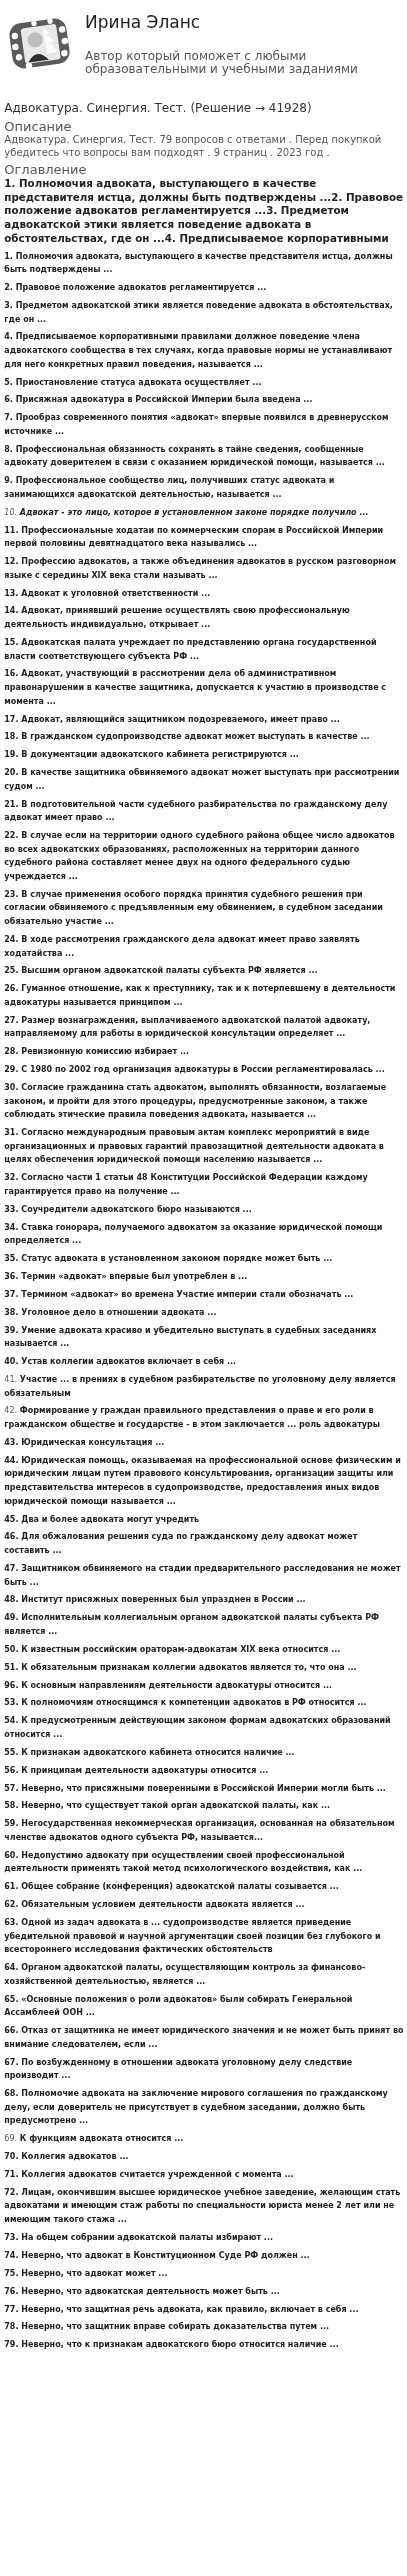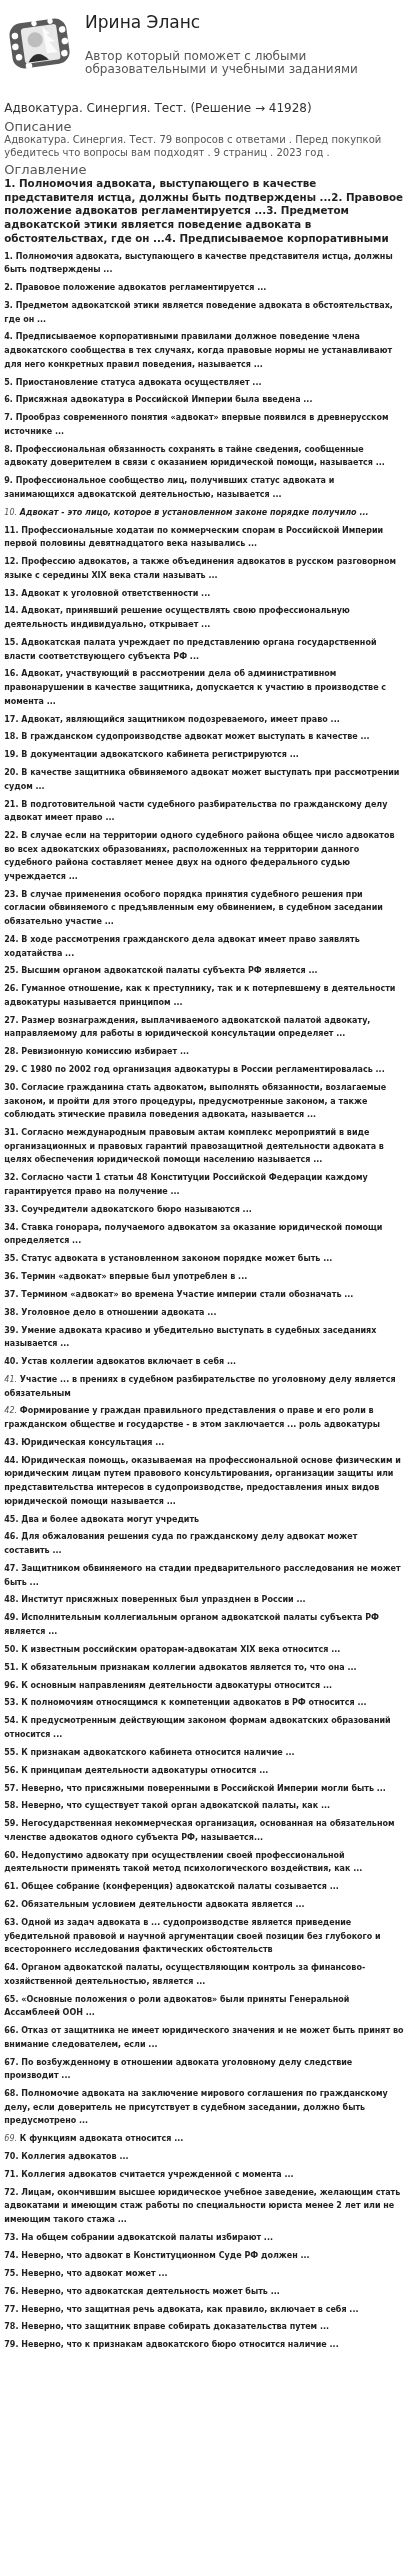--- a/index.html
+++ b/index.html
@@ -61,21 +61,21 @@
     height: 68px;
     overflow: hidden;
   }
   .question {
     font-size: 8px;
     font-weight: bold;
     color: #222;
     line-height: 13.6px;
     margin-bottom: 4.3px;
   }
-  .question .num.light { font-weight: normal; color: #555; font-style: italic; }
+  .question .num.light { font-weight: normal; color: #555; }
   .question.italic .txt { font-style: italic; }
   .question.italic .num { font-style: italic; }
 </style>
 </head>
 <body>
 
 <div class="author">
   <svg class="avatar" viewBox="0 0 130 120">
     <g transform="rotate(-8 65 60)">
       <rect x="12" y="18" width="106" height="84" rx="22" fill="#5a5a5a"></rect>
@@ -164,21 +164,21 @@
     <div class="question"><span class="num">55.</span> <span class="txt">К признакам адвокатского кабинета относится наличие ...</span></div>
     <div class="question"><span class="num">56.</span> <span class="txt">К принципам деятельности адвокатуры относится ...</span></div>
     <div class="question"><span class="num">57.</span> <span class="txt">Неверно, что присяжными поверенными в Российской Империи могли быть ...</span></div>
     <div class="question"><span class="num">58.</span> <span class="txt">Неверно, что существует такой орган адвокатской палаты, как ...</span></div>
     <div class="question"><span class="num">59.</span> <span class="txt">Негосударственная некоммерческая организация, основанная на обязательном членстве адвокатов одного субъекта РФ, называется...</span></div>
     <div class="question"><span class="num">60.</span> <span class="txt">Недопустимо адвокату при осуществлении своей профессиональной деятельности применять такой метод психологического воздействия, как ...</span></div>
     <div class="question"><span class="num">61.</span> <span class="txt">Общее собрание (конференция) адвокатской палаты созывается ...</span></div>
     <div class="question"><span class="num">62.</span> <span class="txt">Обязательным условием деятельности адвоката является ...</span></div>
     <div class="question"><span class="num">63.</span> <span class="txt">Одной из задач адвоката в ... судопроизводстве является приведение убедительной правовой и научной аргументации своей позиции без глубокого и всестороннего исследования фактических обстоятельств</span></div>
     <div class="question"><span class="num">64.</span> <span class="txt">Органом адвокатской палаты, осуществляющим контроль за финансово-хозяйственной деятельностью, является ...</span></div>
-    <div class="question"><span class="num">65.</span> <span class="txt">«Основные положения о роли адвокатов» были приняты Генеральной Ассамблеей ООН ...</span></div>
+    <div class="question"><span class="num">65.</span> <span class="txt">«Основные положения о роли адвокатов» были собирать Генеральной Ассамблеей ООН ...</span></div>
     <div class="question"><span class="num">66.</span> <span class="txt">Отказ от защитника не имеет юридического значения и не может быть принят во внимание следователем, если ...</span></div>
     <div class="question"><span class="num">67.</span> <span class="txt">По возбужденному в отношении адвоката уголовному делу следствие производит ...</span></div>
     <div class="question"><span class="num">68.</span> <span class="txt">Полномочие адвоката на заключение мирового соглашения по гражданскому делу, если доверитель не присутствует в судебном заседании, должно быть предусмотрено ...</span></div>
     <div class="question"><span class="num light">69.</span> <span class="txt">К функциям адвоката относится ...</span></div>
     <div class="question"><span class="num">70.</span> <span class="txt">Коллегия адвокатов ...</span></div>
     <div class="question"><span class="num">71.</span> <span class="txt">Коллегия адвокатов считается учрежденной с момента ...</span></div>
     <div class="question"><span class="num">72.</span> <span class="txt">Лицам, окончившим высшее юридическое учебное заведение, желающим стать адвокатами и имеющим стаж работы по специальности юриста менее 2 лет или не имеющим такого стажа ...</span></div>
     <div class="question"><span class="num">73.</span> <span class="txt">На общем собрании адвокатской палаты избирают ...</span></div>
     <div class="question"><span class="num">74.</span> <span class="txt">Неверно, что адвокат в Конституционном Суде РФ должен ...</span></div>
     <div class="question"><span class="num">75.</span> <span class="txt">Неверно, что адвокат может ...</span></div>

